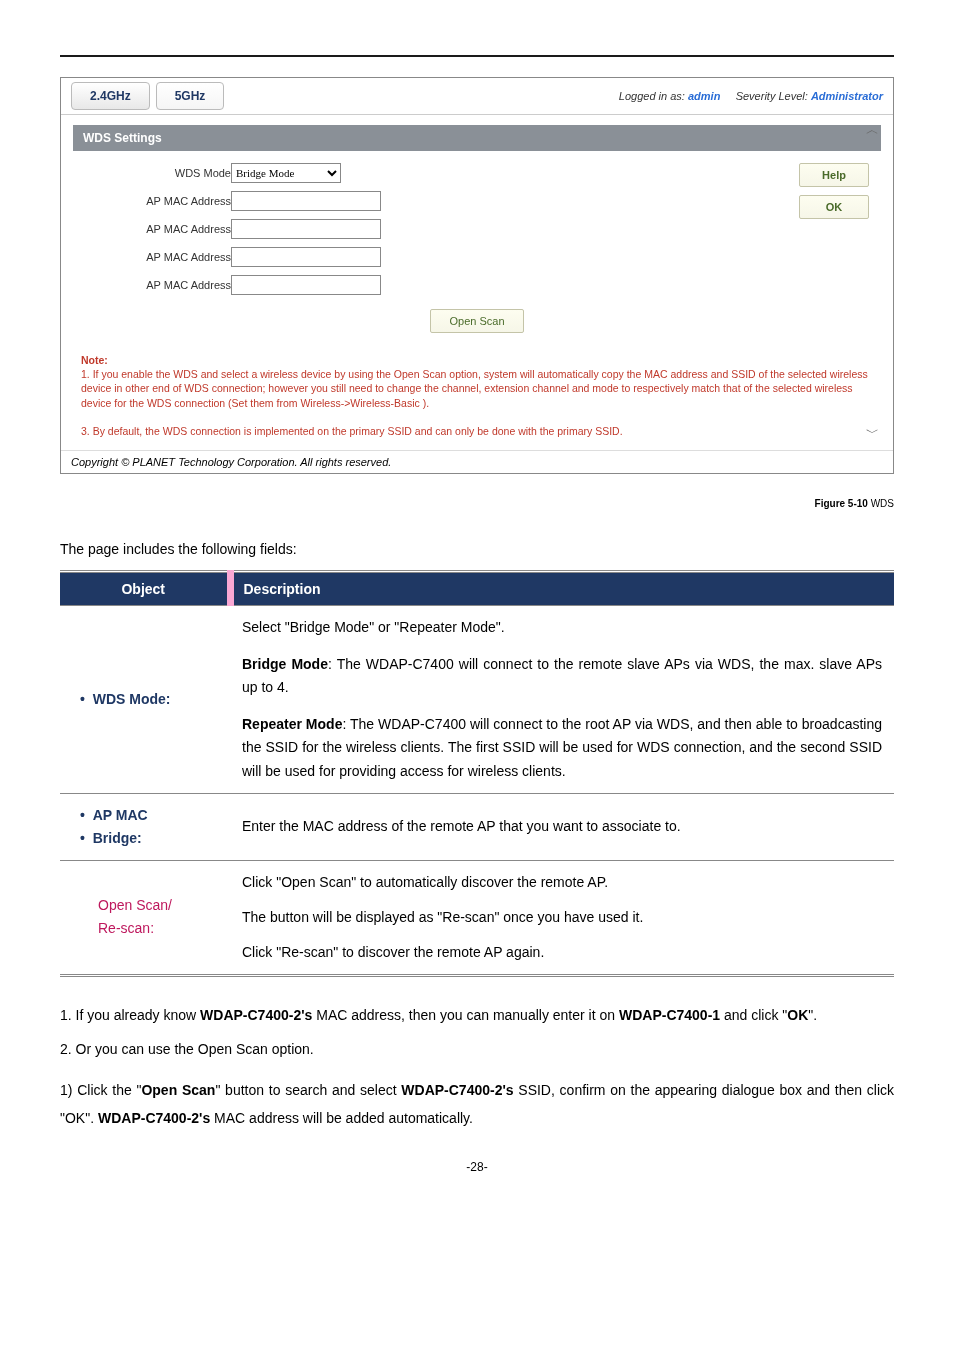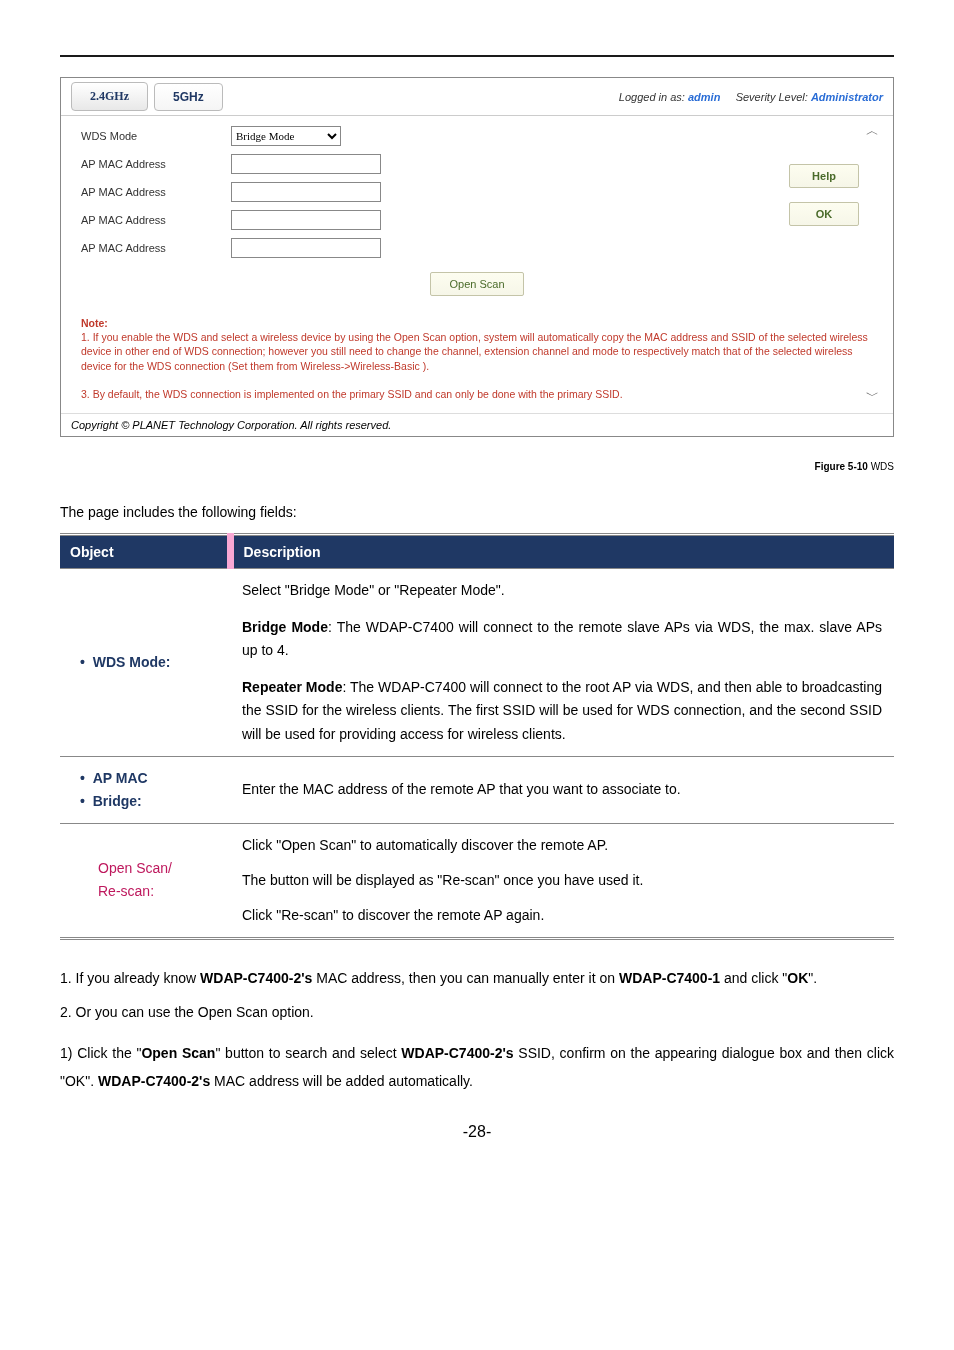--- a/index.html
+++ b/index.html
@@ -4,84 +4,85 @@
 <style>
   * { margin: 0; padding: 0; box-sizing: border-box; }
   body { font-family: Arial, sans-serif; background: #fff; width: 954px; margin: 0 auto; padding: 0 60px; font-size: 14px; }
   
   .top-rule { border-top: 2px solid #1a1a1a; margin-top: 55px; margin-bottom: 20px; }
   
   .screenshot-box { border: 1px solid #888; background: #fff; }
   
   .ss-header { display: flex; align-items: center; border-bottom: 1px solid #ccc; padding: 4px 10px 4px 0; }
   .tab-btn { display: inline-block; padding: 6px 18px; font-size: 12px; cursor: pointer; border: 1px solid #bbb; border-radius: 4px 4px 4px 4px; margin-right: -4px; margin-left: 10px; }
-  .tab-btn.inactive { background: linear-gradient(#fff,#e8e8e8); color: #203864; font-weight: bold; font-family: Liberation Serif, serif; }
+  .tab-btn.inactive { background: linear-gradient(#fff,#e8e8e8); color: #203864; font-weight: bold; }
   .tab-btn.active { background: linear-gradient(#fff,#f5f5f5); color: #203864; font-weight: bold; }
   .ss-header-right { margin-left: auto; font-size: 11px; color: #333; font-style: italic; }
   .ss-header-right .user { color: #2a6dd6; font-weight: bold; }
   .ss-header-right .sev { color: #2a6dd6; font-weight: bold; }
   
   .ss-body { padding: 10px 12px 6px 12px; position: relative; }
   .scroll-arrow-up { position: absolute; right: 14px; top: 6px; font-size: 13px; color: #666; }
   .scroll-arrow-dn { position: absolute; right: 14px; bottom: 8px; font-size: 13px; color: #666; }
   
   .section-bar { background: #8a9097; color: #fff; font-weight: bold; font-size: 12px; padding: 6px 10px; border-radius: 0; margin-bottom: 12px; }
   
   .form-row { display: flex; align-items: center; margin-bottom: 8px; padding-left: 8px; }
-  .form-label { width: 150px; font-size: 11px; color: #333; }
+  .form-label { width: 150px; font-size: 11px; color: #333; text-align: right; }
   .text-input { border: 1px solid #888; height: 20px; width: 150px; font-size: 11px; padding: 0 4px; }
   .select-input { border: 1px solid #888; height: 20px; width: 110px; font-size: 11px; font-family: 'Times New Roman', serif; background: #fff; }
   
-  .side-buttons { position: absolute; right: 34px; top: 48px; display: flex; flex-direction: column; gap: 14px; }
+  .side-buttons { position: absolute; right: 24px; top: 48px; display: flex; flex-direction: column; gap: 8px; }
   .side-btn { border: 1px solid #c4c4a8; background: linear-gradient(#fdfdf0,#f6f6e8); padding: 5px 0; width: 70px; text-align: center; font-size: 11px; font-weight: bold; color: #4a6b2a; cursor: pointer; border-radius: 2px; }
   
   .center-btn-wrap { text-align: center; margin: 14px 0 20px 0; }
   .center-btn { border: 1px solid #c4c4a8; background: linear-gradient(#fdfdf0,#f6f6e8); padding: 5px 18px; font-size: 11px; color: #4a6b2a; cursor: pointer; border-radius: 2px; }
   
   .note-block { font-size: 10.5px; color: #333; line-height: 1.35; padding: 0 8px 6px 8px; }
   .note-block .red { color: #c0392b; font-weight: bold; }
   .note-block .redtxt { color: #c0392b; }
   
   .copyright { font-style: italic; font-size: 11px; padding: 5px 10px; border-top: 1px solid #ddd; }
   
   .figure-caption { text-align: right; margin: 24px 0 30px 0; font-size: 10px; }
   .figure-caption .fb { font-weight: bold; }
   
   .page-text { font-size: 14px; margin: 8px 0; line-height: 1.5; }
   
   .obj-table { width: 100%; border-collapse: collapse; margin: 10px 0 24px 0; border-top: 3px double #888; border-bottom: 3px double #888; }
   .obj-table th { background: #1f3864; color: #fff; text-align: left; padding: 8px 10px; font-size: 14px; font-weight: bold; }
-  .obj-table th.c1 { width: 170px; border-right: 7px solid #f9a8d4; }
+  .obj-table th.c1 { width: 170px; border-right: 7px solid #f9a8d4; text-align: center; }
   .obj-table td { border-top: 1px solid #888; padding: 10px 12px; vertical-align: middle; font-size: 14px; line-height: 1.65; }
   .obj-table td.c1 { color: #1f3864; font-weight: bold; padding-left: 20px; }
   .obj-table td.c1.nob { font-weight: normal; color: #be185d; padding-left: 38px; }
   
   .body-text { font-size: 14px; line-height: 2.0; margin: 8px 0; text-align: justify; }
   .body-text2 { font-size: 14px; line-height: 1.8; margin: 6px 0; }
-  .pagenum { text-align: center; font-size: 16px; margin-top: 28px; }
+  .pagenum { text-align: center; font-size: 12px; margin-top: 28px; }
 </style>
 </head>
 <body>
 
 <div class="top-rule"></div>
 
 <div class="screenshot-box">
   <div class="ss-header">
     <span class="tab-btn inactive">2.4GHz</span>
     <span class="tab-btn active">5GHz</span>
     <span class="ss-header-right">
       <span>Logged in as:</span>
       <span class="user">admin</span>
       &nbsp;&nbsp;&nbsp;
       <span>Severity Level:</span>
       <span class="sev">Administrator</span>
     </span>
   </div>
   <div class="ss-body">
     <span class="scroll-arrow-up">︿</span>
+    <div class="section-bar">WDS Settings</div>
 
     <div class="side-buttons">
       <div class="side-btn">Help</div>
       <div class="side-btn">OK</div>
     </div>
 
     <div class="form-row">
       <div class="form-label">WDS Mode</div>
       <select class="select-input">
         <option>Bridge Mode</option>

